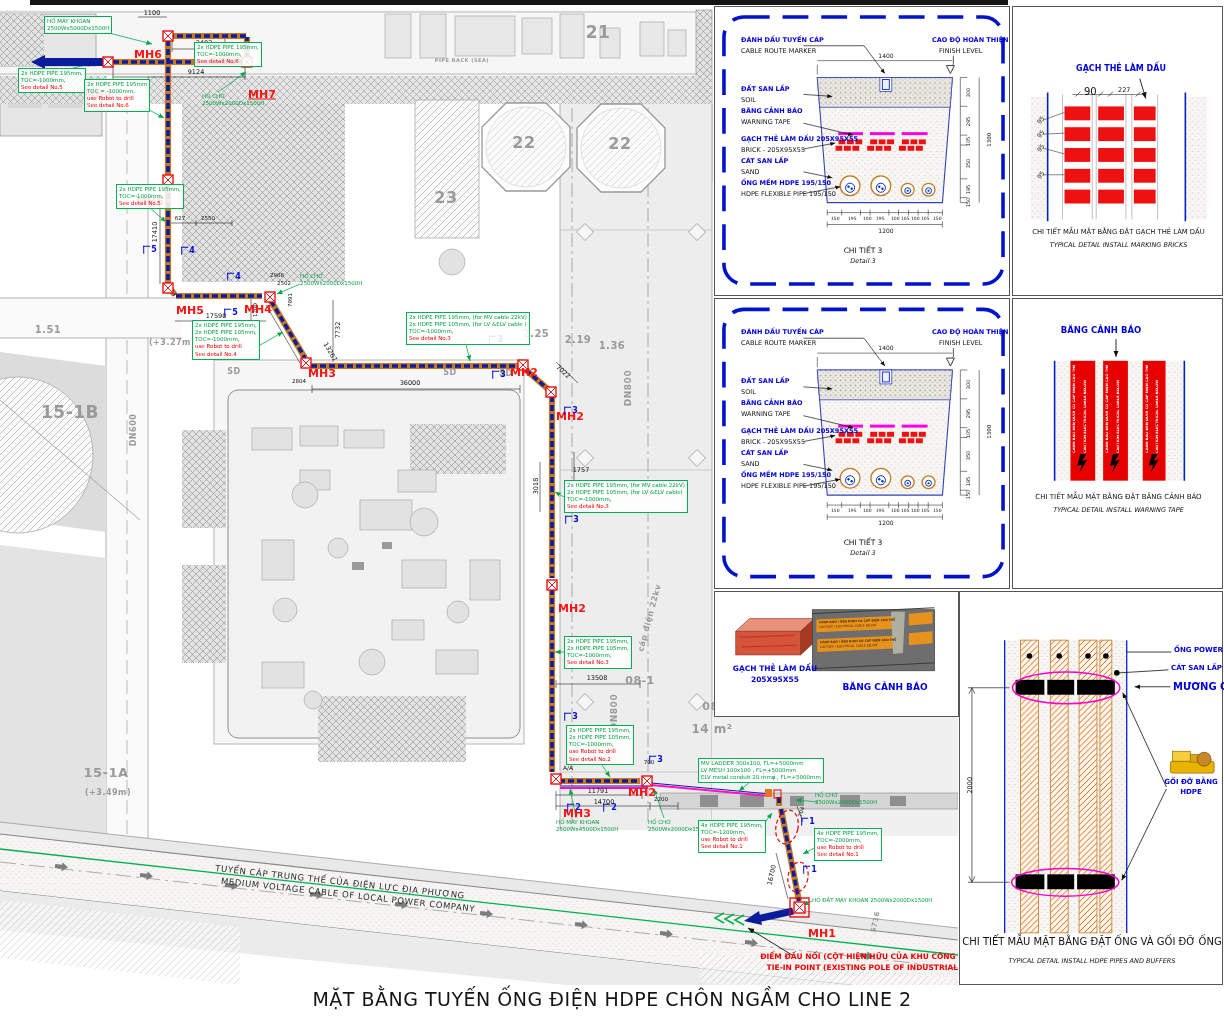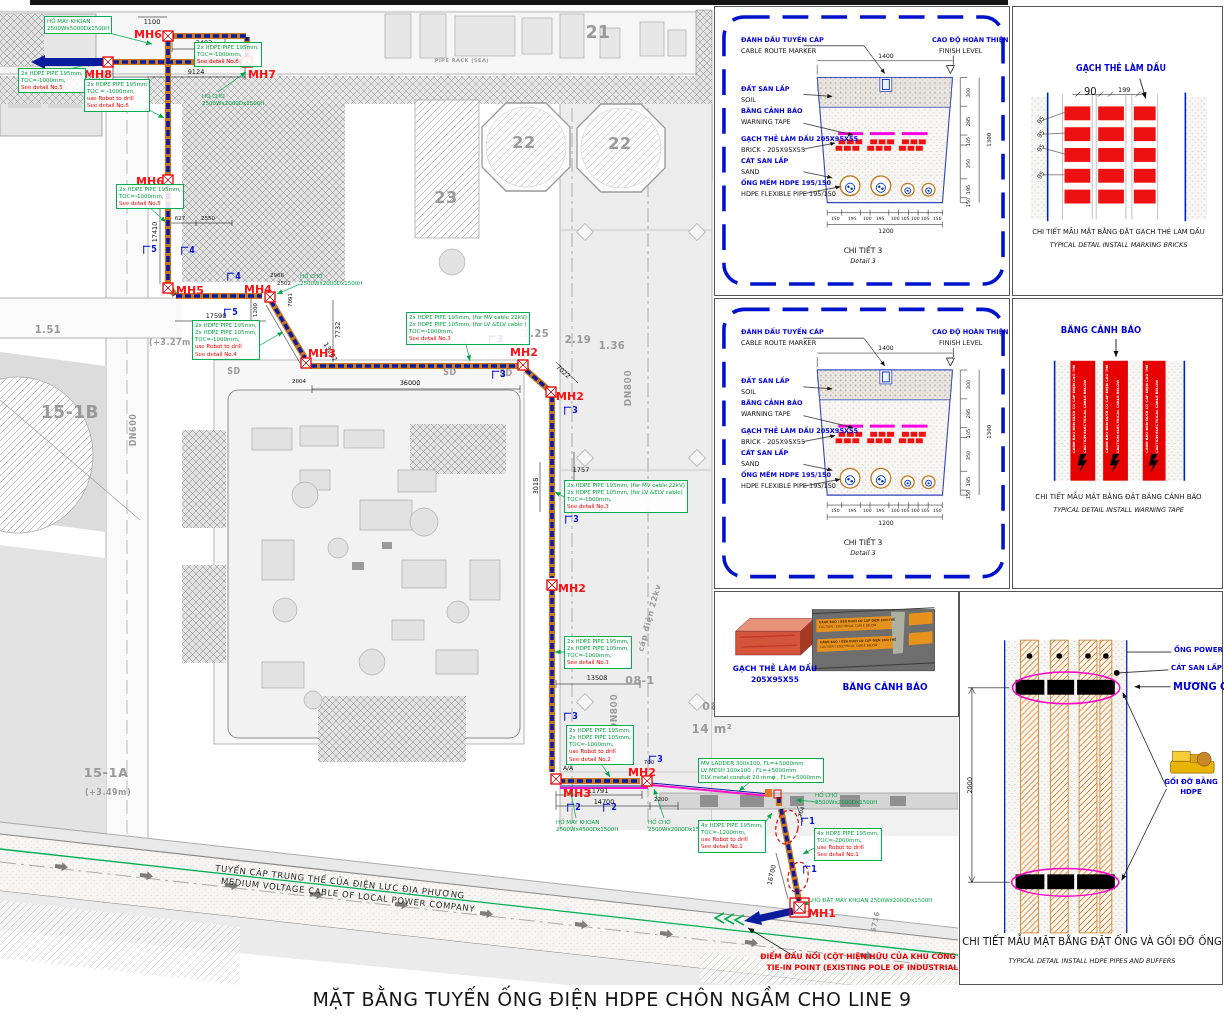--- a/index.html
+++ b/index.html
@@ -18,21 +18,21 @@
   .ctr{text-align:center;}
   .rot90{transform:rotate(-90deg);transform-origin:center;}
   .vtx{position:absolute;writing-mode:vertical-rl;transform:rotate(180deg);font-size:3.6px;
        color:#fff;white-space:nowrap;line-height:1;font-weight:bold;height:88px;overflow:hidden;}
   
   .pt{position:absolute;white-space:nowrap;line-height:1;}
   .dim{font-size:6.5px;color:#111;}
   .area{font-size:11px;color:#9a9a9a;font-weight:bold;letter-spacing:.5px;}
   .road{font-size:8.5px;color:#2b2b2b;letter-spacing:.6px;}
   .tiein{font-size:7.5px;color:#EE0000;font-weight:bold;}
-  .mh{position:absolute;font-size:11px;font-weight:bold;color:#FF1212;white-space:nowrap;line-height:1;}
+  .mh{position:absolute;font-size:11px;font-weight:bold;color:#FF1212;white-space:nowrap;line-height:1;margin-top:20px;}
   .sect{position:absolute;color:#0010D8;font-weight:bold;font-size:8px;line-height:1;white-space:nowrap;}
   .sect .sg{display:inline-block;width:6px;height:7px;border-left:1.6px solid #0010D8;
             border-top:1.6px solid #0010D8;margin-right:1px;vertical-align:middle;}
   .note{position:absolute;font-size:5.5px;line-height:1.3;border:1px solid #00B050;
         background:rgba(255,255,255,.88);padding:1px 2px;white-space:nowrap;}
   .note.nb{border:none;background:none;}
   .note .g{color:#00A040;}
   .note .r{color:#F00000;}
   #main-title{position:absolute;left:0;top:988px;width:1224px;text-align:center;
               font-size:19px;color:#151515;letter-spacing:.5px;}
@@ -335,21 +335,21 @@
       <div class="pt area" style="font-size: 12px; left: 712px; top: 729px; transform: translate(-50%, -50%);">14 m²</div>
       <div class="pt area" style="font-size: 8px; left: 234px; top: 372px; transform: translate(-50%, -50%);">SD</div>
       <div class="pt area" style="font-size: 8px; left: 450px; top: 373px; transform: translate(-50%, -50%);">SD</div>
       <div class="pt area" style="font-size: 8px; left: 506px; top: 374px; transform: translate(-50%, -50%);">SD</div>
       <div class="pt area" style="font-size: 9px; left: 628px; top: 388px; transform: translate(-50%, -50%) rotate(-90deg);">DN800</div>
       <div class="pt area" style="font-size: 9px; left: 614px; top: 712px; transform: translate(-50%, -50%) rotate(-90deg);">DN800</div>
       <div class="pt area" style="font-size: 8px; left: 134px; top: 430px; transform: translate(-50%, -50%) rotate(-90deg);">DN600</div>
       <div class="pt area" style="font-size: 8px; left: 650px; top: 618px; transform: translate(-50%, -50%) rotate(-75deg);">cáp điện 22kv</div>
       <div class="pt area" style="font-size: 5px; left: 462px; top: 60px; transform: translate(-50%, -50%);">PIPE RACK (SEA)</div>
       <div class="pt dim" style="font-size: 6px; left: 568px; top: 768px; transform: translate(-50%, -50%);">A/A</div>
-      <div class="pt dim" style="left: 152px; top: 22px; transform: translate(-50%, -50%);">1100</div>
+      <div class="pt dim" style="left: 152px; top: 13px; transform: translate(-50%, -50%);">1100</div>
       <div class="pt dim" style="left: 204px; top: 43px; transform: translate(-50%, -50%);">2402</div>
       <div class="pt dim" style="font-size: 5.5px; left: 221px; top: 47px; transform: translate(-50%, -50%) rotate(-90deg);">480</div>
       <div class="pt dim" style="left: 196px; top: 72px; transform: translate(-50%, -50%);">9124</div>
       <div class="pt dim" style="left: 155px; top: 232px; transform: translate(-50%, -50%) rotate(-90deg);">17410</div>
       <div class="pt dim" style="font-size: 5.5px; left: 180px; top: 219px; transform: translate(-50%, -50%);">627</div>
       <div class="pt dim" style="font-size: 5.5px; left: 208px; top: 219px; transform: translate(-50%, -50%);">2550</div>
       <div class="pt dim" style="left: 216px; top: 316px; transform: translate(-50%, -50%);">17590</div>
       <div class="pt dim" style="font-size: 5.5px; left: 277px; top: 276px; transform: translate(-50%, -50%);">2968</div>
       <div class="pt dim" style="font-size: 5.5px; left: 284px; top: 284px; transform: translate(-50%, -50%);">2502</div>
       <div class="pt dim" style="font-size: 5.5px; left: 291px; top: 300px; transform: translate(-50%, -50%) rotate(-90deg);">7091</div>
@@ -367,21 +367,21 @@
       <div class="pt dim" style="font-size: 5.5px; left: 661px; top: 800px; transform: translate(-50%, -50%);">2200</div>
       <div class="pt dim" style="font-size: 5.5px; left: 649px; top: 763px; transform: translate(-50%, -50%);">700</div>
       <div class="pt dim" style="font-size: 5.5px; left: 802px; top: 812px; transform: translate(-50%, -50%) rotate(-75deg);">704</div>
       <div class="pt dim" style="left: 772px; top: 875px; transform: translate(-50%, -50%) rotate(-78deg);">16700</div>
       <div class="pt area" style="font-size: 7px; left: 876px; top: 922px; transform: translate(-50%, -50%) rotate(-78deg);">5716</div>
       <div class="pt road" style="left: 340px; top: 882px; transform: translate(-50%, -50%) rotate(6.3deg);">TUYẾN CÁP TRUNG THẾ CỦA ĐIỆN LỰC ĐỊA PHƯƠNG</div>
       <div class="pt road" style="left: 348px; top: 895px; transform: translate(-50%, -50%) rotate(6.3deg);">MEDIUM VOLTAGE CABLE OF LOCAL POWER COMPANY</div>
       <div class="pt tiein" style="left: 877px; top: 957px; transform: translate(-50%, -50%);">ĐIỂM ĐẤU NỐI (CỘT HIỆN HỮU CỦA KHU CÔNG NGHIỆP)</div>
       <div class="pt tiein" style="left: 877px; top: 968px; transform: translate(-50%, -50%);">TIE-IN POINT (EXISTING POLE OF INDUSTRIAL ZONE)</div>
       <div class="mh" style="left: 98px; top: 74px; transform: translate(-50%, -50%);">MH8</div>
-      <div class="mh" style="left: 262px; top: 74px; transform: translate(-50%, -50%);">MH7</div>
+      <div class="mh" style="left: 262px; top: 74px; transform: translate(-50%, -50%); text-decoration: underline;">MH7</div>
       <div class="mh" style="left: 148px; top: 34px; transform: translate(-50%, -50%);">MH6</div>
       <div class="mh" style="left: 150px; top: 181px; transform: translate(-50%, -50%);">MH6</div>
       <div class="mh" style="left: 190px; top: 290px; transform: translate(-50%, -50%);">MH5</div>
       <div class="mh" style="left: 258px; top: 289px; transform: translate(-50%, -50%);">MH4</div>
       <div class="mh" style="left: 322px; top: 353px; transform: translate(-50%, -50%);">MH3</div>
       <div class="mh" style="left: 524px; top: 352px; transform: translate(-50%, -50%);">MH2</div>
       <div class="mh" style="left: 570px; top: 396px; transform: translate(-50%, -50%);">MH2</div>
       <div class="mh" style="left: 572px; top: 588px; transform: translate(-50%, -50%);">MH2</div>
       <div class="mh" style="left: 577px; top: 793px; transform: translate(-50%, -50%);">MH3</div>
       <div class="mh" style="left: 642px; top: 772px; transform: translate(-50%, -50%);">MH2</div>
@@ -628,21 +628,21 @@
           <rect x="86" y="184" width="26" height="14"></rect>
           <rect x="122" y="184" width="22" height="14"></rect>
     </g>
     <path d="M60,88H130" stroke="#333" stroke-width="0.6"></path>
     <path d="M63,90l5,-5 M86,90l5,-5 M96,90l5,-5 M124,90l5,-5" stroke="#333" stroke-width="0.8"></path>
     <path d="M128,72L134,92" stroke="#111" stroke-width="0.9" fill="none" marker-end="url(#arr)"></path>
     <path d="M30,114L52,106 M30,128L52,127 M30,142L52,148 M30,169L52,169" stroke="#333" stroke-width="0.6"></path>
   </svg>
   <div class="cap" style="left:38px;top:57px;width:140px;color:#0000DD;font-weight:bold;font-size:8px">GẠCH THẺ LÀM DẤU</div>
   <div class="dimtxt" style="left:71px;top:80px;font-size:10px">90</div>
-  <div class="dimtxt" style="left:105px;top:80px;font-size:6.5px">199</div>
+  <div class="dimtxt" style="left:105px;top:80px;font-size:6.5px">227</div>
   <div class="dimtxt" style="left:24px;top:110px;font-size:6px;transform:rotate(-55deg)">95</div>
   <div class="dimtxt" style="left:24px;top:124px;font-size:6px;transform:rotate(-55deg)">95</div>
   <div class="dimtxt" style="left:24px;top:138px;font-size:6px;transform:rotate(-55deg)">95</div>
   <div class="dimtxt" style="left:24px;top:165px;font-size:6px;transform:rotate(-55deg)">95</div>
   <div class="cap capvi" style="left:2px;top:221px;width:207px;font-size:6.8px">CHI TIẾT MẪU MẶT BẰNG ĐẶT GẠCH THẺ  LÀM DẤU</div>
   <div class="cap capen" style="left:2px;top:234px;width:207px">TYPICAL DETAIL INSTALL MARKING BRICKS</div>
 </div>
 
 <div class="panel" style="left:1012px;top:298px;width:211px;height:291px">
   <svg viewBox="0 0 211 291">
@@ -746,21 +746,21 @@
   <div class="dimtxt rot90" style="left:2px;top:190px;font-size:6.5px">2000</div>
   <div class="pt" style="left:214px;top:55px;font-size:7px;color:#0000DD;font-weight:bold">ỐNG POWER</div>
   <div class="pt" style="left:211px;top:73px;font-size:7px;color:#0000DD;font-weight:bold">CÁT SAN LẤP</div>
   <div class="pt" style="left:213px;top:90px;font-size:10px;color:#0000DD;font-weight:bold">MƯƠNG CÁP</div>
   <div class="cap" style="left:198px;top:186px;width:66px;color:#0000DD;font-weight:bold;font-size:7px">GỐI ĐỠ BẰNG</div>
   <div class="cap" style="left:198px;top:196px;width:66px;color:#0000DD;font-weight:bold;font-size:7px">HDPE</div>
   <div class="cap capvi" style="left:2px;top:344px;width:260px;font-size:10px">CHI TIẾT MẪU MẶT BẰNG ĐẶT ỐNG VÀ GỐI ĐỠ ỐNG</div>
   <div class="cap capen" style="left:2px;top:365px;width:260px">TYPICAL DETAIL INSTALL HDPE PIPES AND BUFFERS</div>
 </div>
 
-<div id="main-title">MẶT BẰNG TUYẾN ỐNG ĐIỆN HDPE CHÔN NGẦM CHO LINE 9</div>
+<div id="main-title">MẶT BẰNG TUYẾN ỐNG ĐIỆN HDPE CHÔN NGẦM CHO LINE 2</div>
 
 <div class="panel" id="p-trench2" style="left: 714px; top: 298px; width: 296px; height: 291px;">
   <svg viewBox="0 0 296 290">
     <rect x="9" y="10" width="281" height="269" rx="20" fill="none" stroke="#0013CC" stroke-width="3.6" stroke-dasharray="26 13"></rect>
     <polygon points="103,71 239,71 229,197 113,197" fill="url(#sandp)" stroke="#3344BB" stroke-width="1.1"></polygon>
     <polygon points="103,71 239,71 236.8,101 105.4,101" fill="url(#soilp)" stroke="#3344BB" stroke-width="0.8"></polygon>
     <rect x="166" y="71" width="12" height="14" fill="#FFF" stroke="#3344BB" stroke-width="0.8"></rect>
     <rect x="168.5" y="73" width="7" height="10" fill="#EDF0FF" stroke="#0022CC" stroke-width="0.9"></rect>
     <g fill="#FF00E0">
       <rect x="124" y="126" width="25" height="3"></rect>

